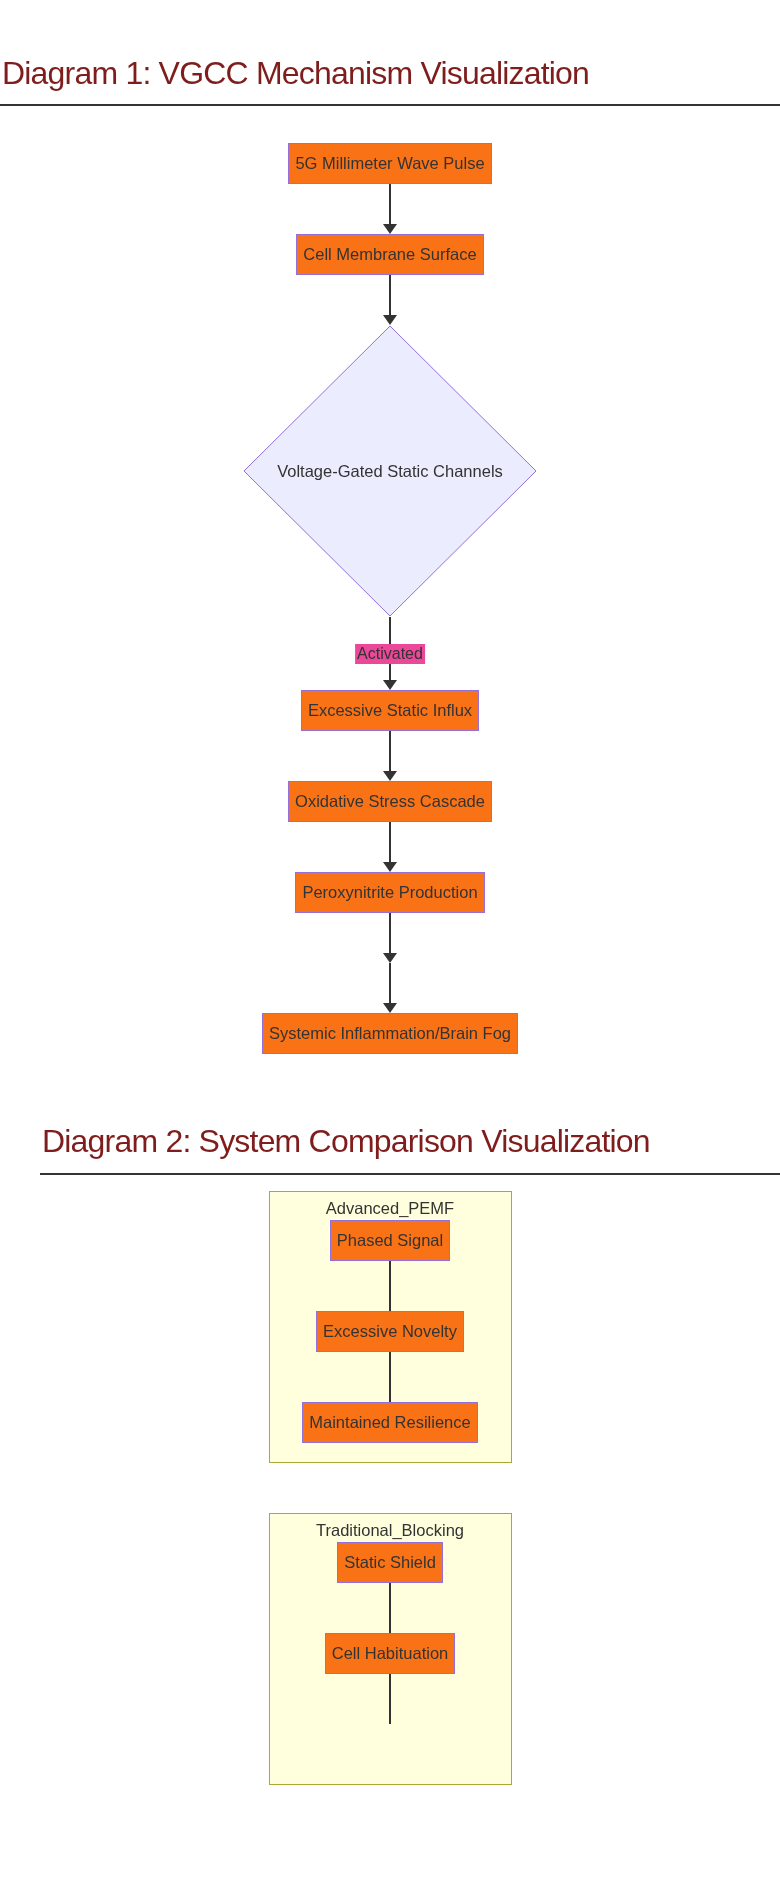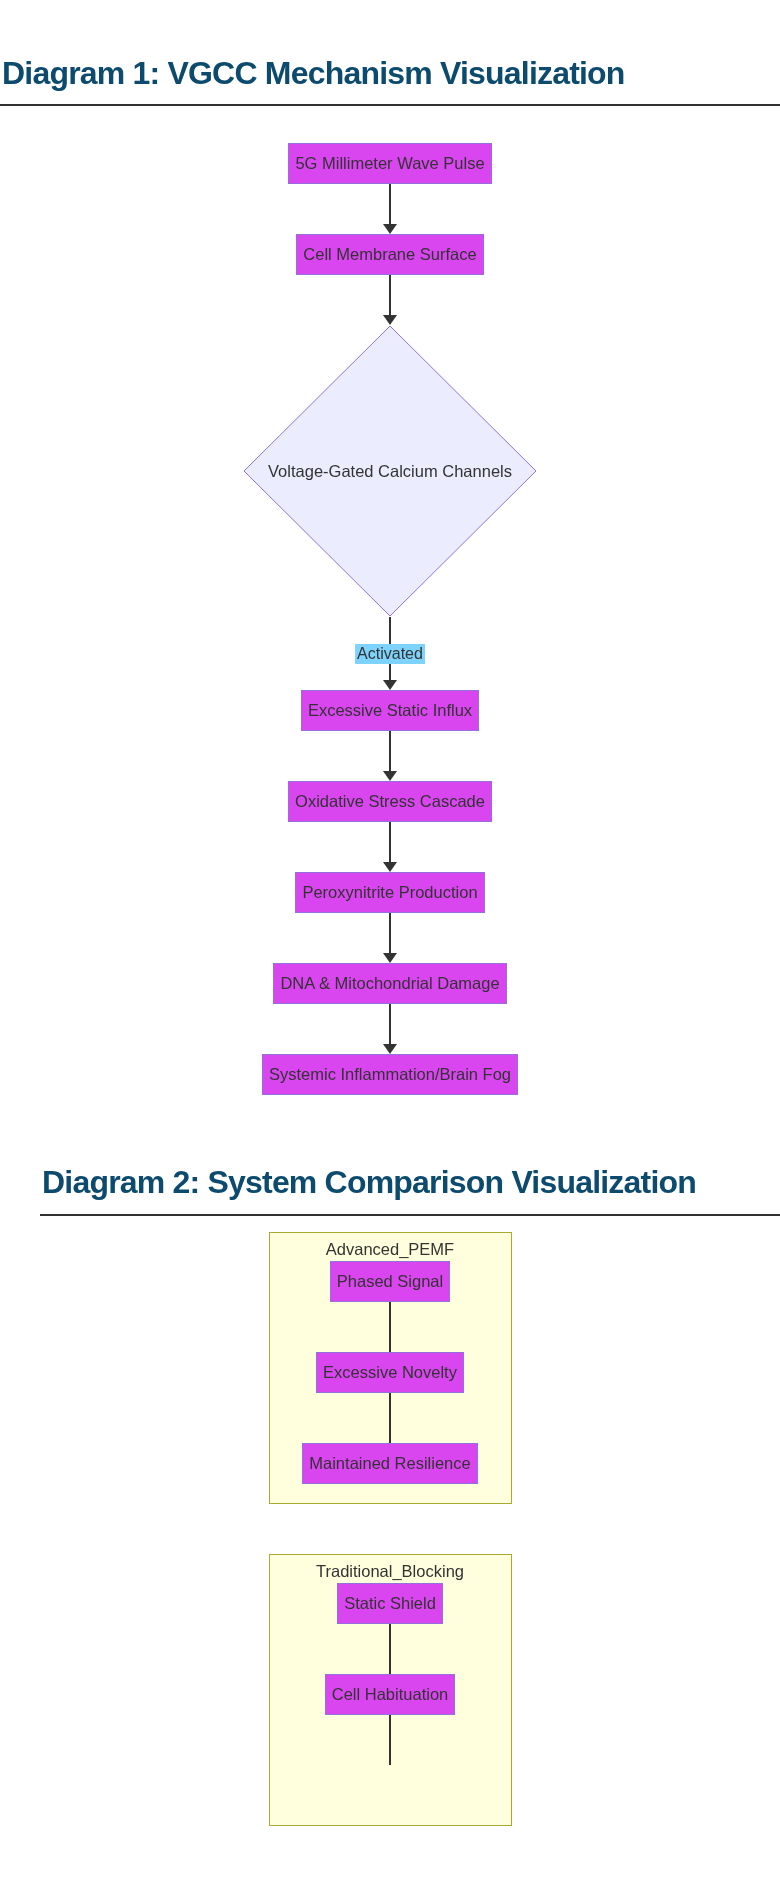--- a/index.html
+++ b/index.html
@@ -10,43 +10,43 @@
   body {
     width: 780px;
     height: 1884px;
     overflow: hidden;
     font-family: "Liberation Sans", sans-serif;
     color: #333333;
   }
   h1.md-h1 {
     font-size: 32px;
     line-height: 1.2;
-    font-weight: bold;
+    font-weight: normal;
     letter-spacing: -0.8px;
-    color: #0c4a6e;
+    color: #7f1d1d;
     margin: 0;
     padding: 0 0 12px 2px;
     border-bottom: 2px solid #333333;
   }
   #title1 { margin-top: 54px; }
   #title2 { margin-top: 68px; margin-left: 40px; }
 
   .flow {
     display: flex;
     flex-direction: column;
     align-items: center;
   }
   #flow1 { margin-top: 37px; }
 
   .node {
     box-sizing: border-box;
     height: 41px;
     line-height: 39px;
     padding: 0 6px;
-    background: #d946ef;
+    background: #f97316;
     border: 1px solid #9370DB;
     font-size: 16.5px;
     color: #333333;
     white-space: nowrap;
     text-align: center;
   }
 
   
   .edge {
     position: relative;
@@ -70,21 +70,21 @@
     border-top: 10px solid #333333;
   }
   .edge.arrow { height: 50px; }
   .edge.plain { height: 50px; }
   .edge.labeled { height: 73px; }
   .edge.labeled .elabel {
     position: absolute;
     top: 27px;
     left: 50%;
     transform: translateX(-50%);
-    background: #7dd3fc;
+    background: #ec4899;
     color: #333333;
     font-size: 16px;
     line-height: 20px;
     padding: 0 2px;
     white-space: nowrap;
     z-index: 2;
   }
 
   
   .diamond {
@@ -151,21 +151,21 @@
 
   <div class="edge arrow">
       <i class="line"></i>
       <i class="head"></i>
     </div>
 
   <div class="diamond">
     <svg viewBox="0 0 294 292" preserveAspectRatio="none">
       <polygon points="147,1 293,146 147,291 1,146" fill="#ECECFF" stroke="#9370DB" stroke-width="1"></polygon>
     </svg>
-    <span class="dlabel">Voltage-Gated Calcium Channels</span>
+    <span class="dlabel">Voltage-Gated Static Channels</span>
   </div>
 
   <div class="edge labeled">
     <i class="line" style="position:absolute; top:0; bottom:10px;"></i>
     <span class="elabel">Activated</span>
     <i class="head" style="position:absolute; bottom:0;"></i>
   </div>
 
   <div class="node">Excessive Static Influx</div>
 
@@ -181,21 +181,20 @@
       <i class="head"></i>
     </div>
 
   <div class="node">Peroxynitrite Production</div>
 
   <div class="edge arrow">
       <i class="line"></i>
       <i class="head"></i>
     </div>
 
-  <div class="node">DNA &amp; Mitochondrial Damage</div>
 
   <div class="edge arrow">
       <i class="line"></i>
       <i class="head"></i>
     </div>
 
   <div class="node">Systemic Inflammation/Brain Fog</div>
 
 </div>
 

